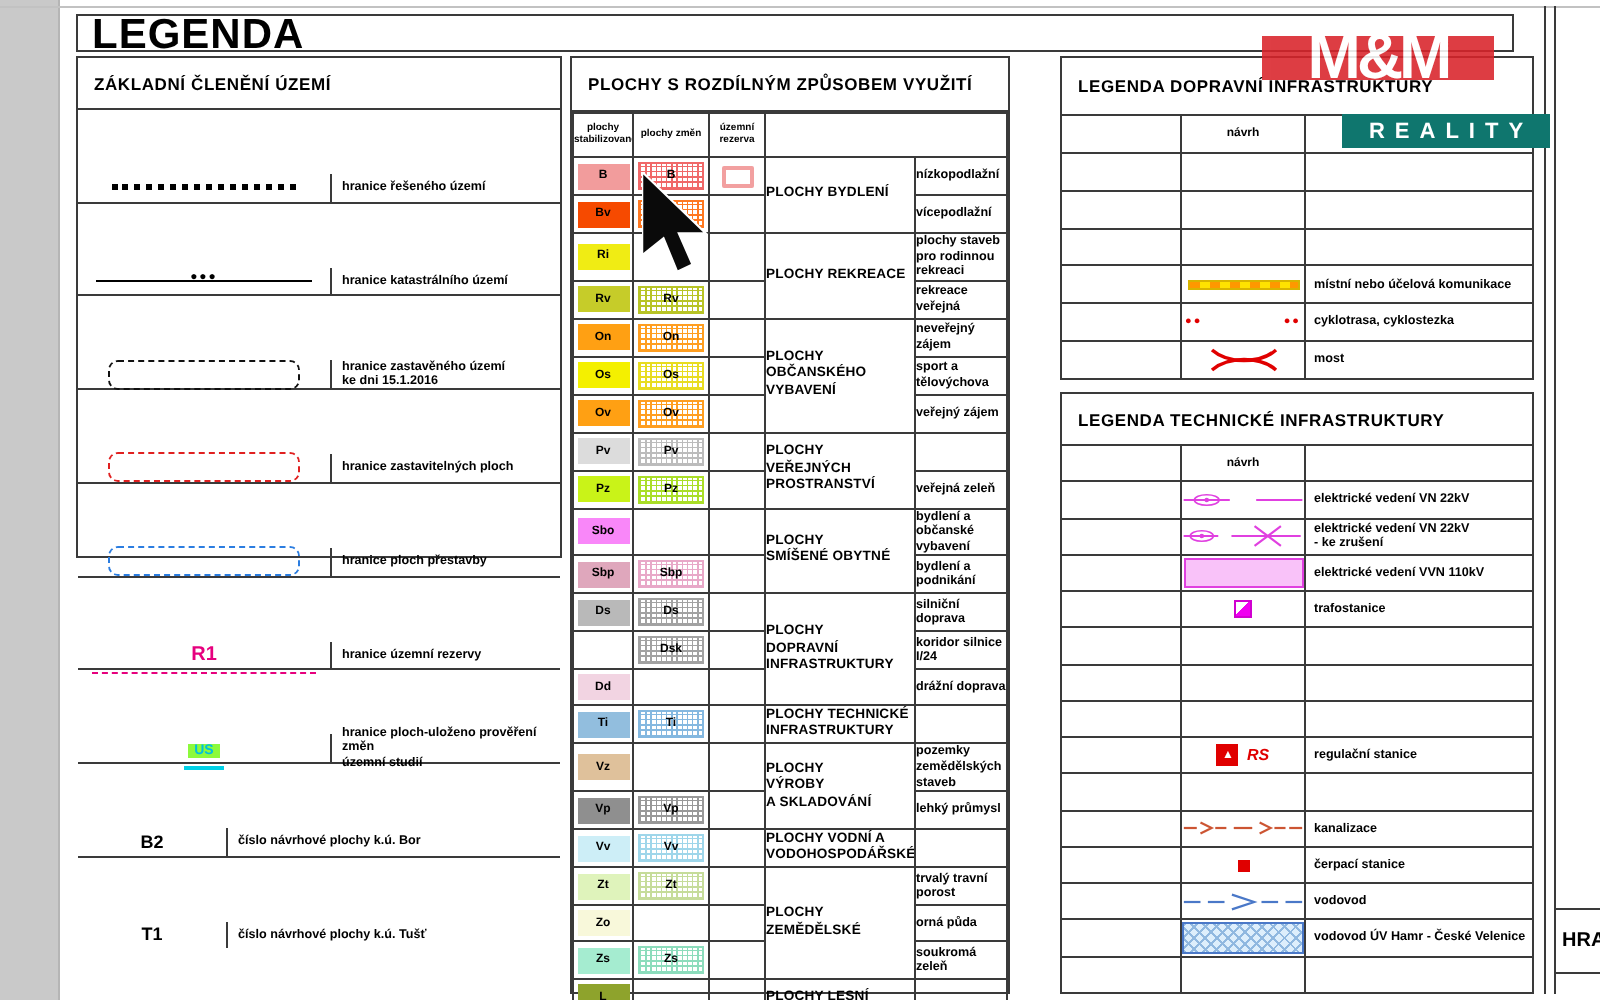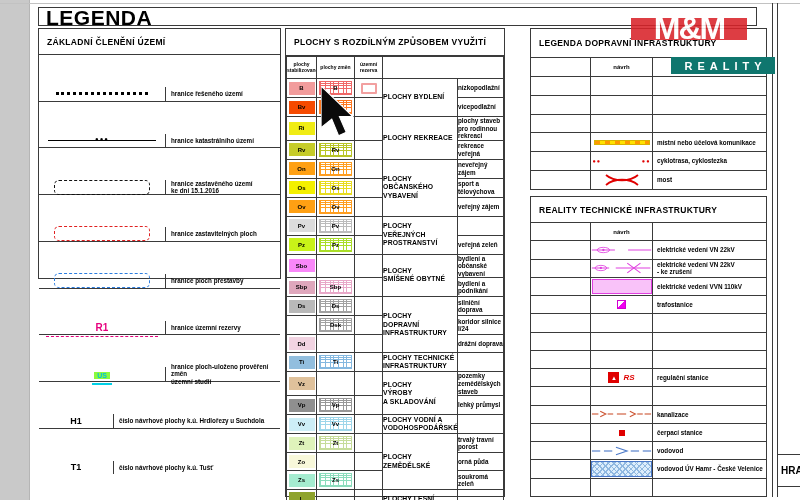--- a/index.html
+++ b/index.html
@@ -154,22 +154,22 @@
           <div class="lbl">hranice územní rezervy</div>
         </div>
         <div class="lrow">
           <div class="sym">
             <div class="s-us"><span>US</span></div>
           </div>
           <div class="lbl">hranice ploch-uloženo prověření změn
 územní studií</div>
         </div>
         <div class="lrow code">
-          <div class="sym">H1</div>
-          <div class="lbl">číslo návrhové plochy k.ú. Hrdlořezy u Suchdola</div>
+          <div class="sym">B2</div>
+          <div class="lbl">číslo návrhové plochy k.ú. Bor</div>
         </div>
         <div class="lrow code">
           <div class="sym">T1</div>
           <div class="lbl">číslo návrhové plochy k.ú. Tušť</div>
         </div>
       </div>
   </div>
 
   <div class="box sec-mid">
     <div class="sec-title">PLOCHY S ROZDÍLNÝM ZPŮSOBEM VYUŽITÍ</div>
@@ -475,21 +475,21 @@
               <path d="M2,2 C10,9 26,9 34,2" stroke="#e00000" stroke-width="1.8"></path>
               <path d="M2,12 C10,5 26,5 34,12" stroke="#e00000" stroke-width="1.8"></path>
             </svg>
           </div>
           <div class="c3">most</div>
         </div>
       </div>
   </div>
 
   <div class="box sec-technical">
-    <div class="sec-title">REALITY TECHNICKÉ INFRASTRUKTURY</div>
+    <div class="sec-title">LEGENDA TECHNICKÉ INFRASTRUKTURY</div>
     <div class="rows" style="display:flex;flex-direction:column;flex:1;">
         <div class="trow">
           <div class="c1"></div>
           <div class="c2">návrh</div>
           <div class="c3"></div>
         </div>
         <div class="trow">
           <div class="c1"></div>
           <div class="c2">
             <svg width="74" height="12" viewBox="0 0 74 12" fill="none">

